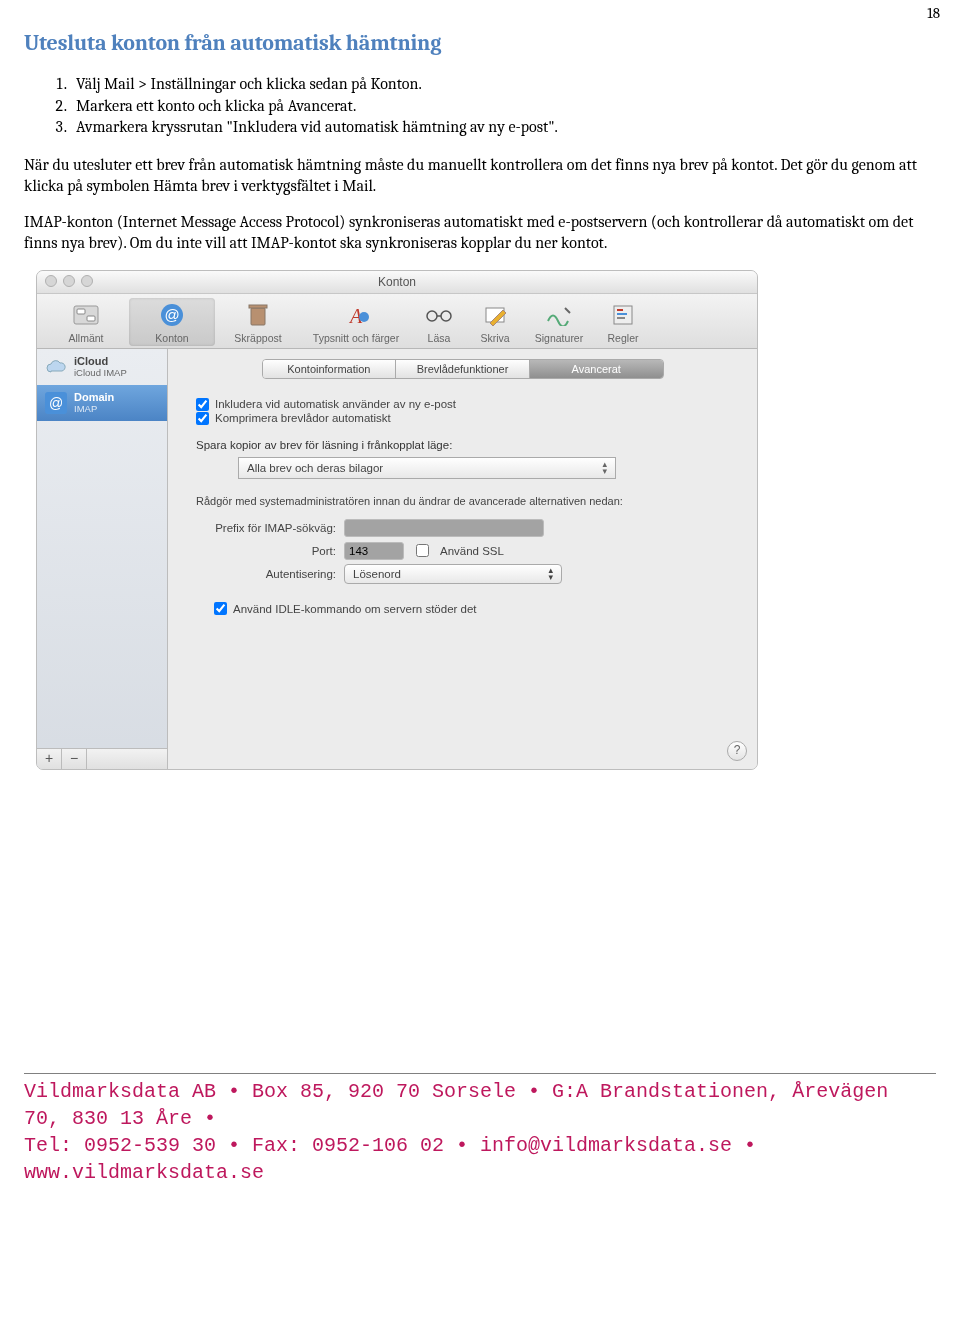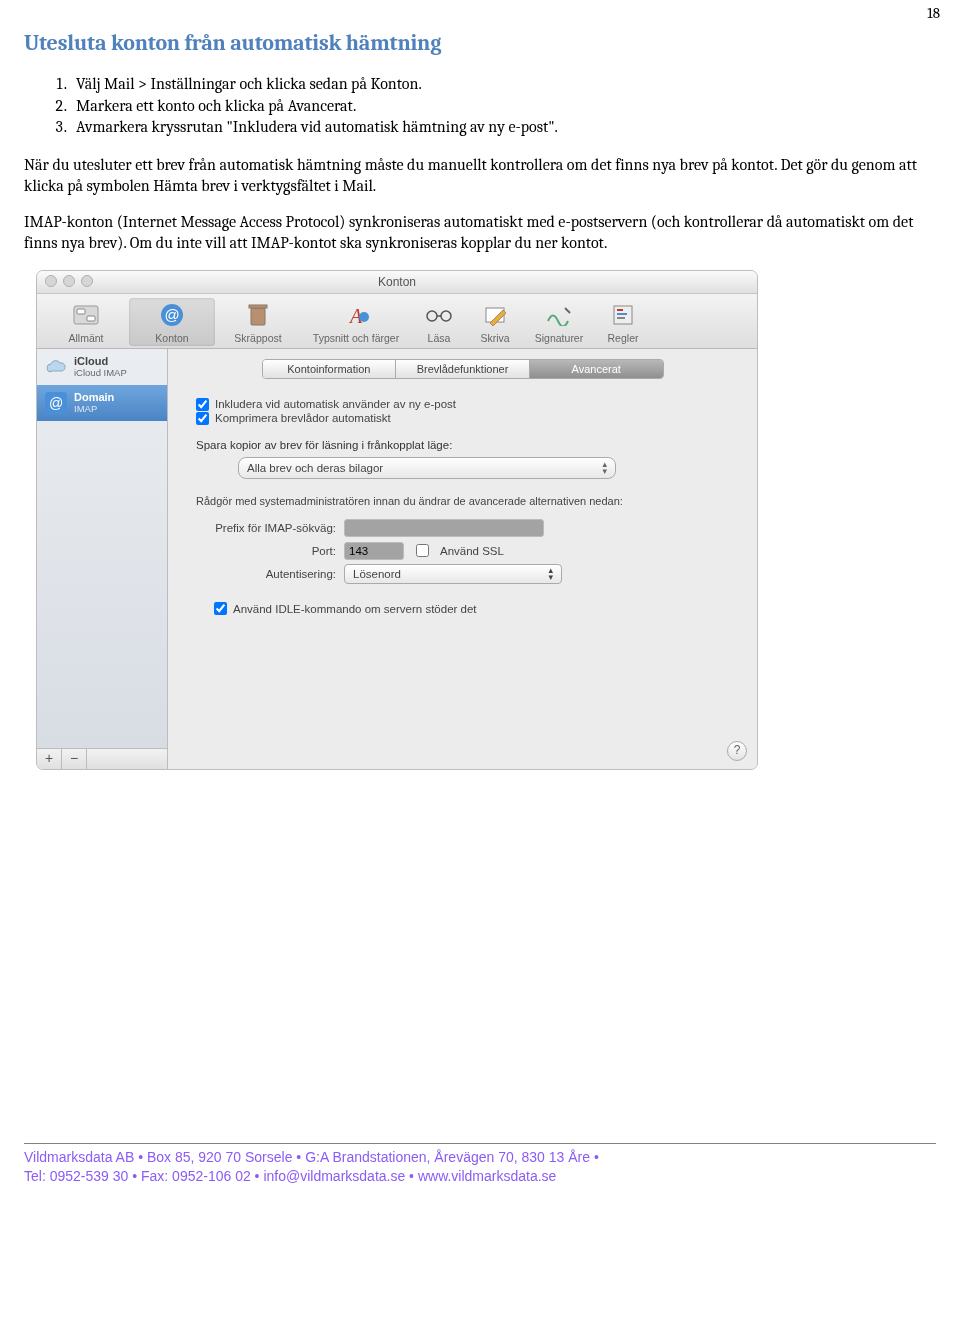--- a/index.html
+++ b/index.html
@@ -143,41 +143,41 @@
   .form {
     font-size:11.5px;color:#444;
     padding:8px 4px 0 14px;
   }
   .chk {display:flex;align-items:center;gap:6px;margin:1px 0;}
   .chk input{margin:0;}
   .form-label{margin:14px 0 6px 0;color:#333;}
   .dropdown {
     display:flex;align-items:center;justify-content:space-between;
     width:360px;margin-left:42px;
-    border:1px solid #aaa;border-radius:8px;
+    border:1px solid #aaa;border-radius:0;
     background:linear-gradient(#fff,#e8e8e8);
     padding:3px 8px;font-size:11.5px;color:#444;
   }
   .dropdown .arrows{font-size:9px;color:#666;line-height:.8;}
   .hint{font-size:11px;color:#444;margin:16px 0 10px 0;line-height:1.25;}
   .row{display:flex;align-items:center;margin:4px 0;gap:8px;}
   .row .lbl{width:140px;text-align:right;font-size:11.5px;color:#444;}
   .row input[type=text]{border:1px solid #bbb;border-radius:3px;padding:2px 4px;font-size:11.5px;background:#a3a3a3;}
   .row .dd{display:flex;align-items:center;justify-content:space-between;border:1px solid #aaa;border-radius:4px;background:linear-gradient(#fff,#e8e8e8);padding:2px 8px;font-size:11.5px;color:#444;}
   .help-ico{
     position:absolute;right:10px;bottom:8px;
     width:18px;height:18px;border:1px solid #aaa;border-radius:50%;
     background:linear-gradient(#fff,#e3e3e3);
     font-size:12px;color:#666;text-align:center;line-height:17px;
   }
   .footer {
     position:absolute;left:24px;right:24px;bottom:24px;
-    font-family:Liberation Sans, sans-serif;
-    color:#8b5cf6;
-    font-size:14px;
+    font-family:Liberation Mono, monospace;
+    color:#be185d;
+    font-size:20px;
     line-height:1.35;
     border-top: none;
     padding-top:6px;
   }
   .footer .hr{border-top:1px solid #808080;margin-bottom:4px;width:100%;}
 </style>
 </head>
 <body>
 
 <div class="page">

